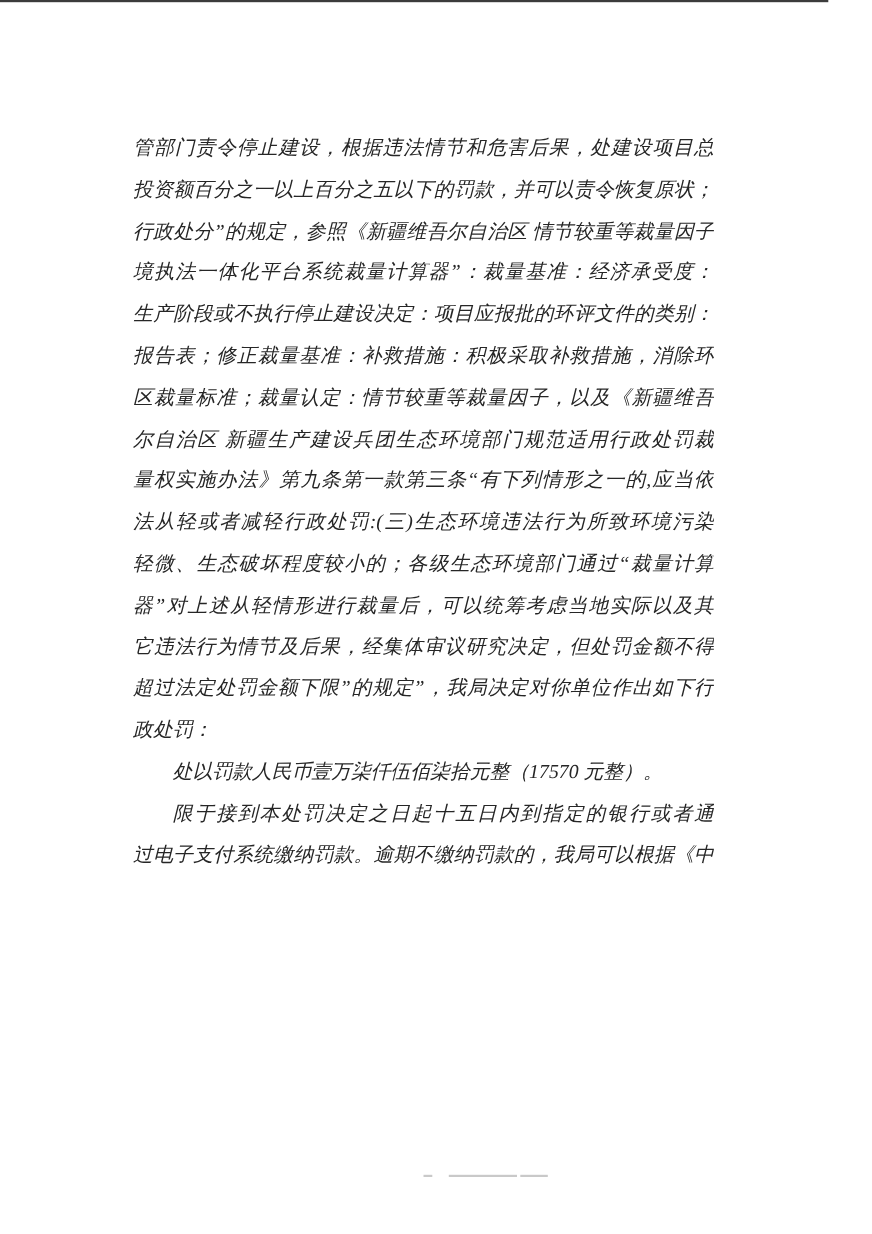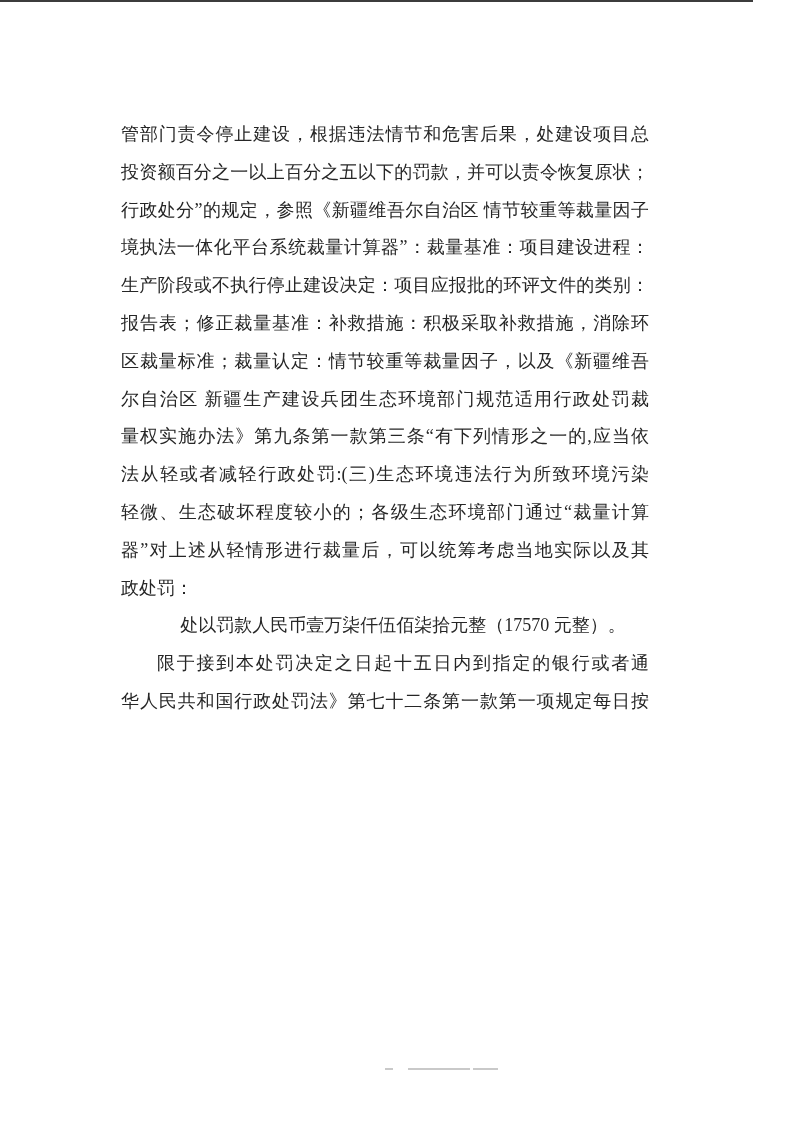--- a/index.html
+++ b/index.html
@@ -7,20 +7,21 @@
     padding: 0;
     background: #ffffff;
   }
   #page {
     position: relative;
     width: 753px;
     height: 1122px;
     background: var(--paper, #ffffff);
     overflow: hidden;
     font-family: "Liberation Serif", "DejaVu Serif", serif;
+    font-style: italic;
   }
   #scan-edge {
     position: absolute;
     top: 0; left: 0;
     width: 793px; height: 2px;
     background: var(--scan-edge, #3c3c3c);
   }
   #text-block {
     position: absolute;
     left: 121px;
@@ -36,52 +37,53 @@
     white-space: nowrap;
     text-align: left;
   }
   .ln.just {
     white-space: normal;
     text-align: justify;
     text-align-last: justify;
   }
   .ln.indent {
     text-indent: 36px;
-    text-align: center;
   }
   .artifact {
     position: absolute;
     height: 2px;
     background: var(--artifact, #c9c9c9);
   }
   #artifact-1 { left: 385px; top: 1068px; width: 8px; }
   #artifact-2 { left: 408px; top: 1068px; width: 62px; }
   #artifact-3 { left: 473px; top: 1068px; width: 25px; }
 </style>
 </head>
 <body>
 
 <div id="page" style="--paper: #ffffff; --ink: #262626; --scan-edge: #3c3c3c; --artifact: #c9c9c9;">
   <div id="scan-edge"></div>
 
   <div id="text-block">
     <div class="ln just">管部门责令停止建设，根据违法情节和危害后果，处建设项目总</div>
     <div class="ln just">投资额百分之一以上百分之五以下的罚款，并可以责令恢复原状；</div>
     <div class="ln just">行政处分”的规定，参照《新疆维吾尔自治区 情节较重等裁量因子</div>
-    <div class="ln just">境执法一体化平台系统裁量计算器”：裁量基准：项目建设进程：</div>
+    <div class="ln just">境执法一体化平台系统裁量计算器”：裁量基准：经济承受度：</div>
     <div class="ln just">生产阶段或不执行停止建设决定：项目应报批的环评文件的类别：</div>
     <div class="ln just">报告表；修正裁量基准：补救措施：积极采取补救措施，消除环</div>
     <div class="ln just">区裁量标准；裁量认定：情节较重等裁量因子，以及《新疆维吾</div>
     <div class="ln just">尔自治区 新疆生产建设兵团生态环境部门规范适用行政处罚裁</div>
     <div class="ln just">量权实施办法》第九条第一款第三条“有下列情形之一的,应当依</div>
     <div class="ln just">法从轻或者减轻行政处罚:(三)生态环境违法行为所致环境污染</div>
     <div class="ln just">轻微、生态破坏程度较小的；各级生态环境部门通过“裁量计算</div>
     <div class="ln just">器”对上述从轻情形进行裁量后，可以统筹考虑当地实际以及其</div>
+    <div class="ln just">它违法行为情节及后果，经集体审议研究决定，但处罚金额不得</div>
+    <div class="ln just">超过法定处罚金额下限”的规定”，我局决定对你单位作出如下行</div>
     <div class="ln">政处罚：</div>
     <div class="ln indent">处以罚款人民币壹万柒仟伍佰柒拾元整（17570 元整）。</div>
     <div class="ln indent just">限于接到本处罚决定之日起十五日内到指定的银行或者通</div>
-    <div class="ln just">华人民共和国行政处罚法》第七十二条第一款第一项规定每日按</div>
+    <div class="ln just">过电子支付系统缴纳罚款。逾期不缴纳罚款的，我局可以根据《中</div>
   </div>
 
   <div class="artifact" id="artifact-1"></div>
   <div class="artifact" id="artifact-2"></div>
   <div class="artifact" id="artifact-3"></div>
 </div>
 
 </body></html>

